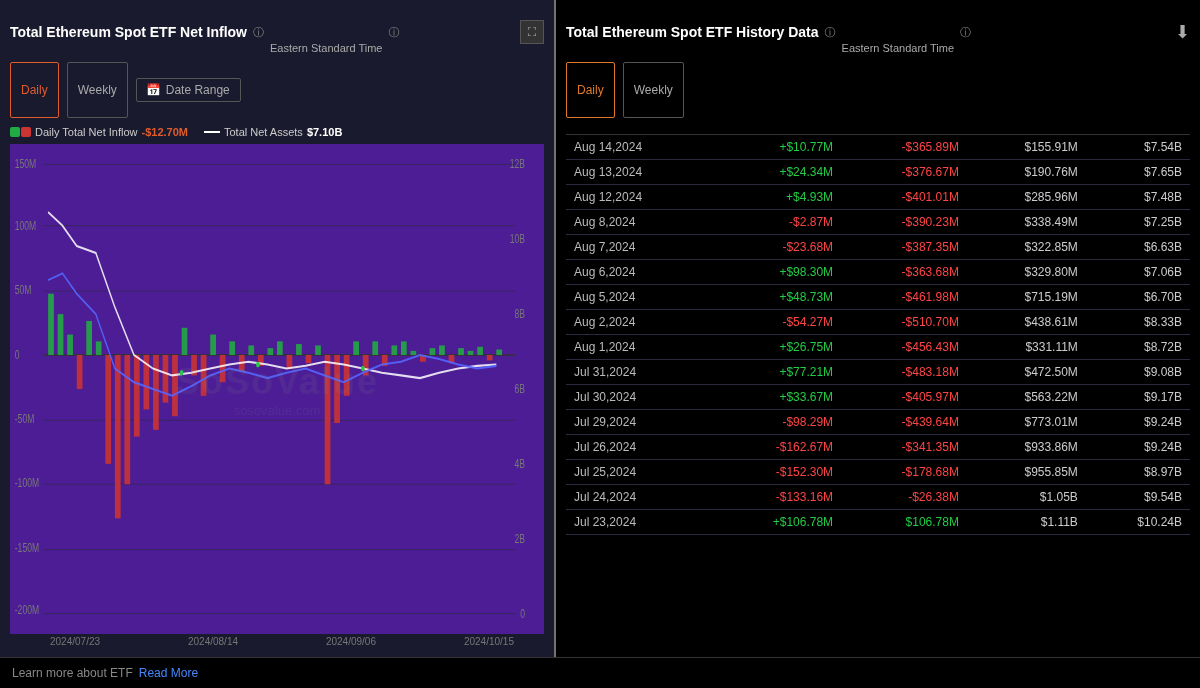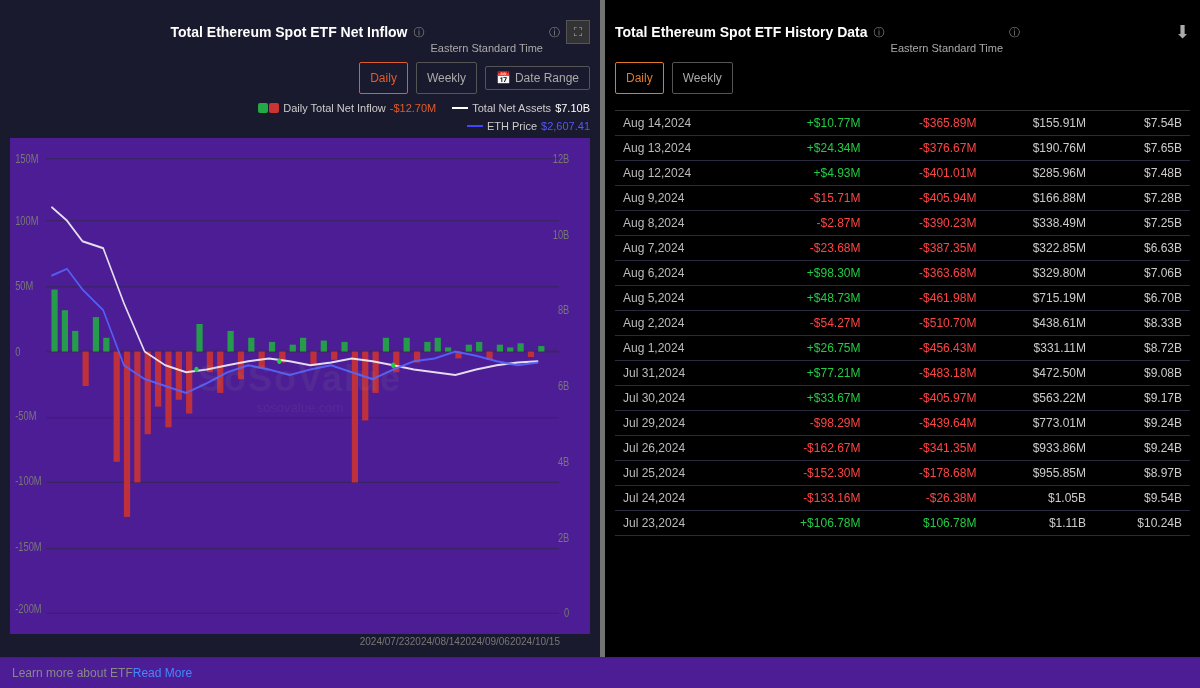--- a/index.html
+++ b/index.html
@@ -14,27 +14,26 @@
       display: flex;
       flex-direction: column;
     }
     .main-content {
       display: flex;
       flex: 1;
       overflow: hidden;
     }
     
     .left-panel {
-      width: 605px;
+      width: 556px;
       background: #1a1a2e;
-      border-right: 5px solid #737373;
+      border-right: 2px solid #737373;
       display: flex;
       flex-direction: column;
       padding: 10px;
-      align-items: flex-end;
     }
     .panel-header {
       display: flex;
       align-items: center;
       gap: 6px;
       margin-bottom: 8px;
     }
     .panel-title {
       color: #fff;
       font-size: 14px;
@@ -63,21 +62,21 @@
       justify-content: center;
       font-size: 12px;
     }
     .controls-row {
       display: flex;
       align-items: center;
       gap: 8px;
       margin-bottom: 8px;
     }
     .tab-btn {
-      padding: 8px 10px;
+      padding: 20px 10px;
       border: 1px solid #555;
       background: transparent;
       color: #aaa;
       cursor: pointer;
       font-size: 12px;
       border-radius: 2px;
     }
     .tab-btn.active {
       color: #e05c2a;
       border-color: #e05c2a;
@@ -129,21 +128,21 @@
       background: #fff;
     }
     .legend-line-blue {
       width: 16px;
       height: 2px;
       background: #4444ff;
     }
     .legend-value-red { color: #e05c2a; }
     .legend-value-white { color: #fff; }
     .legend-value-blue { color: #5555ff; }
-    .legend-value-bold { font-weight: normal; }
+    .legend-value-bold { font-weight: bold; }
 
     .chart-area {
       flex: 1;
       position: relative;
       background: #4c1d95;
       overflow: hidden;
     }
     .chart-svg {
       width: 100%;
       height: 100%;
@@ -229,24 +228,25 @@
       text-align: right;
       color: #ccc;
     }
     tbody td:first-child { text-align: left; color: #bbb; margin-top: 24px; }
     .val-green { color: #22cc44; }
     .val-red { color: #ff4444; }
 
     
     .footer {
       padding: 8px 12px;
-      background: #4c1d95;
+      background: #000000;
       border-top: 1px solid #333;
       display: flex;
       align-items: center;
+      gap: 6px;
       font-size: 12px;
       color: #888;
     }
     .footer a {
       color: #4488ff;
       text-decoration: none;
     }
 
     
     .table-container::-webkit-scrollbar { width: 4px; }
@@ -282,27 +282,20 @@
           <div class="legend-dot-green"></div>
           <div class="legend-dot-red"></div>
         </div>
         <span>Daily Total Net Inflow</span>
         <span class="legend-value-red legend-value-bold">-$12.70M</span>
       </div>
       <div class="legend-item">
         <div class="legend-line-white"></div>
         <span>Total Net Assets</span>
         <span class="legend-value-white legend-value-bold">$7.10B</span>
-      </div>
-    </div>
-    <div class="legend-row">
-      <div class="legend-item">
-        <div class="legend-line-blue"></div>
-        <span>ETH Price</span>
-        <span class="legend-value-blue legend-value-bold">$2,607.41</span>
       </div>
     </div>
 
     <div class="chart-area">
       <svg class="chart-svg" viewBox="0 0 560 360" preserveAspectRatio="none">
 
         <text x="5" y="18" fill="#777" font-size="9" text-anchor="start">150M</text>
         <text x="5" y="63" fill="#777" font-size="9" text-anchor="start">100M</text>
         <text x="5" y="110" fill="#777" font-size="9" text-anchor="start">50M</text>
         <text x="5" y="158" fill="#777" font-size="9" text-anchor="start">0</text>
@@ -450,27 +443,20 @@
       <td>$7.65B</td>
     </tr>
             <tr>
       <td>Aug 12,2024</td>
       <td class="val-green">+$4.93M</td>
       <td class="val-red">-$401.01M</td>
       <td>$285.96M</td>
       <td>$7.48B</td>
     </tr>
             <tr>
-      <td>Aug 9,2024</td>
-      <td class="val-red">-$15.71M</td>
-      <td class="val-red">-$405.94M</td>
-      <td>$166.88M</td>
-      <td>$7.28B</td>
-    </tr>
-            <tr>
       <td>Aug 8,2024</td>
       <td class="val-red">-$2.87M</td>
       <td class="val-red">-$390.23M</td>
       <td>$338.49M</td>
       <td>$7.25B</td>
     </tr>
             <tr>
       <td>Aug 7,2024</td>
       <td class="val-red">-$23.68M</td>
       <td class="val-red">-$387.35M</td>

